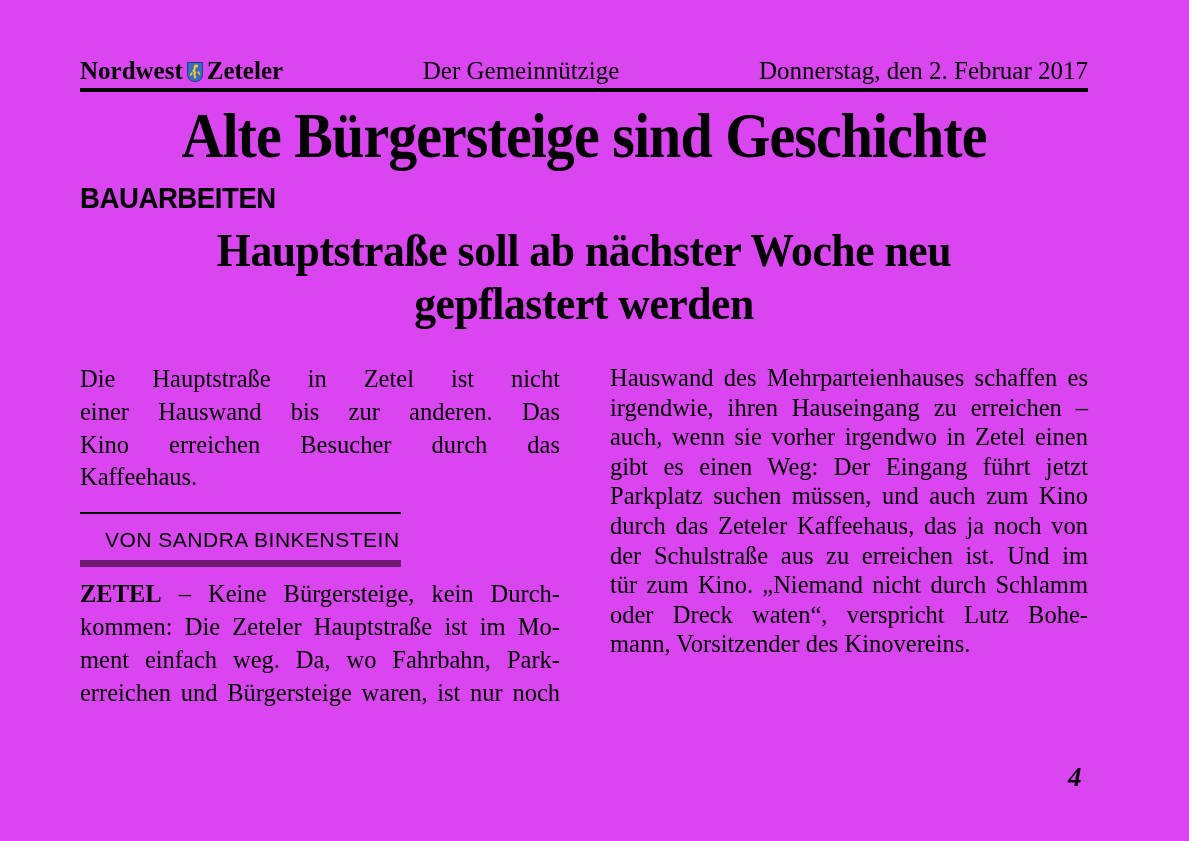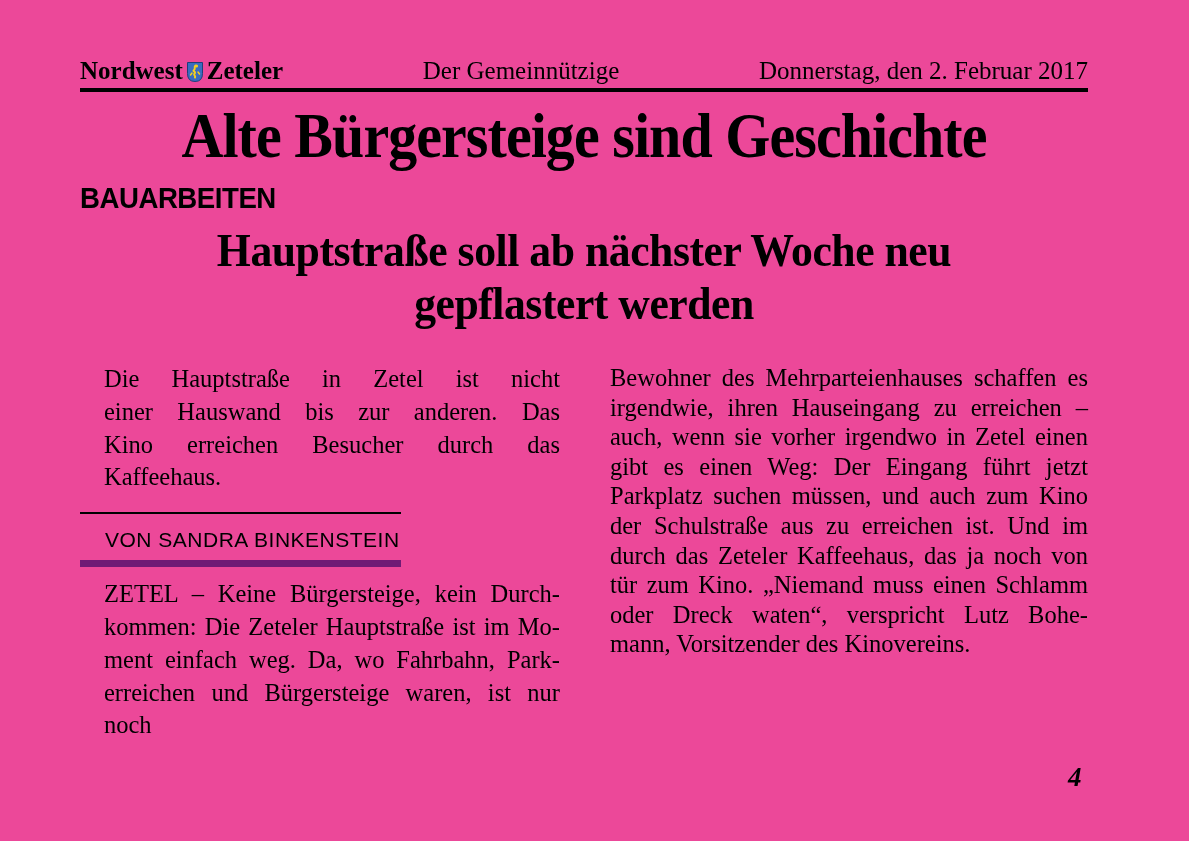--- a/index.html
+++ b/index.html
@@ -1,19 +1,19 @@
 <!DOCTYPE html>
 <html lang="de"><head>
 <meta charset="utf-8">
 <style>
   html,body{margin:0;padding:0;background:#e8e8e8;}
   .sheet{
     position:relative;
     width:1189px;height:841px;
-    background:#ec4899;
+    background:#d946ef;
     font-family:"Liberation Serif", serif;
     color:#000;
     overflow:hidden;
     margin:0 auto;
   }
   .content{position:absolute;left:80px;top:0;width:1008px;height:841px;}
 
   
   .masthead{
     position:absolute;top:57px;left:0;width:1008px;
@@ -48,23 +48,23 @@
 
   
   .col{position:absolute;top:363px;font-size:24.5px;}
   .col-left{left:0;width:480px;}
   .col-right{left:530px;width:478px;}
   .line{
     text-align:justify;text-align-last:justify;
     white-space:normal;
   }
   .line.last{text-align-last:left;}
-  .col-left .line{line-height:32.8px;margin-left:24px;}
+  .col-left .line{line-height:32.8px;}
   .col-right .line{line-height:29.6px;}
-  .bold{font-weight:normal;}
+  .bold{font-weight:bold;}
 
   
   .byline-block{
     margin-top:18px;
     width:321px;
     border-top:2px solid #000;
     border-bottom:7px solid #701a75;
     padding:14px 0 8px 0;
   }
   .byline-text{
@@ -130,27 +130,27 @@
           <span class="bold">ZETEL</span>
           <span>– Keine Bürgersteige, kein Durch-</span>
         </div>
         <div class="line">kommen: Die Zeteler Hauptstraße ist im Mo-</div>
         <div class="line">ment einfach weg. Da, wo Fahrbahn, Park-</div>
         <div class="line">erreichen und Bürgersteige waren, ist nur noch</div>
       </div>
     </div>
 
     <div class="col col-right">
-      <div class="line">Bewohner des Mehrparteienhauses schaffen es</div>
+      <div class="line">Hauswand des Mehrparteienhauses schaffen es</div>
       <div class="line">irgendwie, ihren Hauseingang zu erreichen –</div>
       <div class="line">auch, wenn sie vorher irgendwo in Zetel einen</div>
       <div class="line">gibt es einen Weg: Der Eingang führt jetzt</div>
       <div class="line">Parkplatz suchen müssen, und auch zum Kino</div>
+      <div class="line">durch das Zeteler Kaffeehaus, das ja noch von</div>
       <div class="line">der Schulstraße aus zu erreichen ist. Und im</div>
-      <div class="line">durch das Zeteler Kaffeehaus, das ja noch von</div>
-      <div class="line">tür zum Kino. „Niemand muss einen Schlamm</div>
+      <div class="line">tür zum Kino. „Niemand nicht durch Schlamm</div>
       <div class="line">oder Dreck waten“, verspricht Lutz Bohe-</div>
       <div class="line last">mann, Vorsitzender des Kinovereins.</div>
     </div>
 
     <div class="page-number">4</div>
   </div>
 </div>
 
 </body></html>

